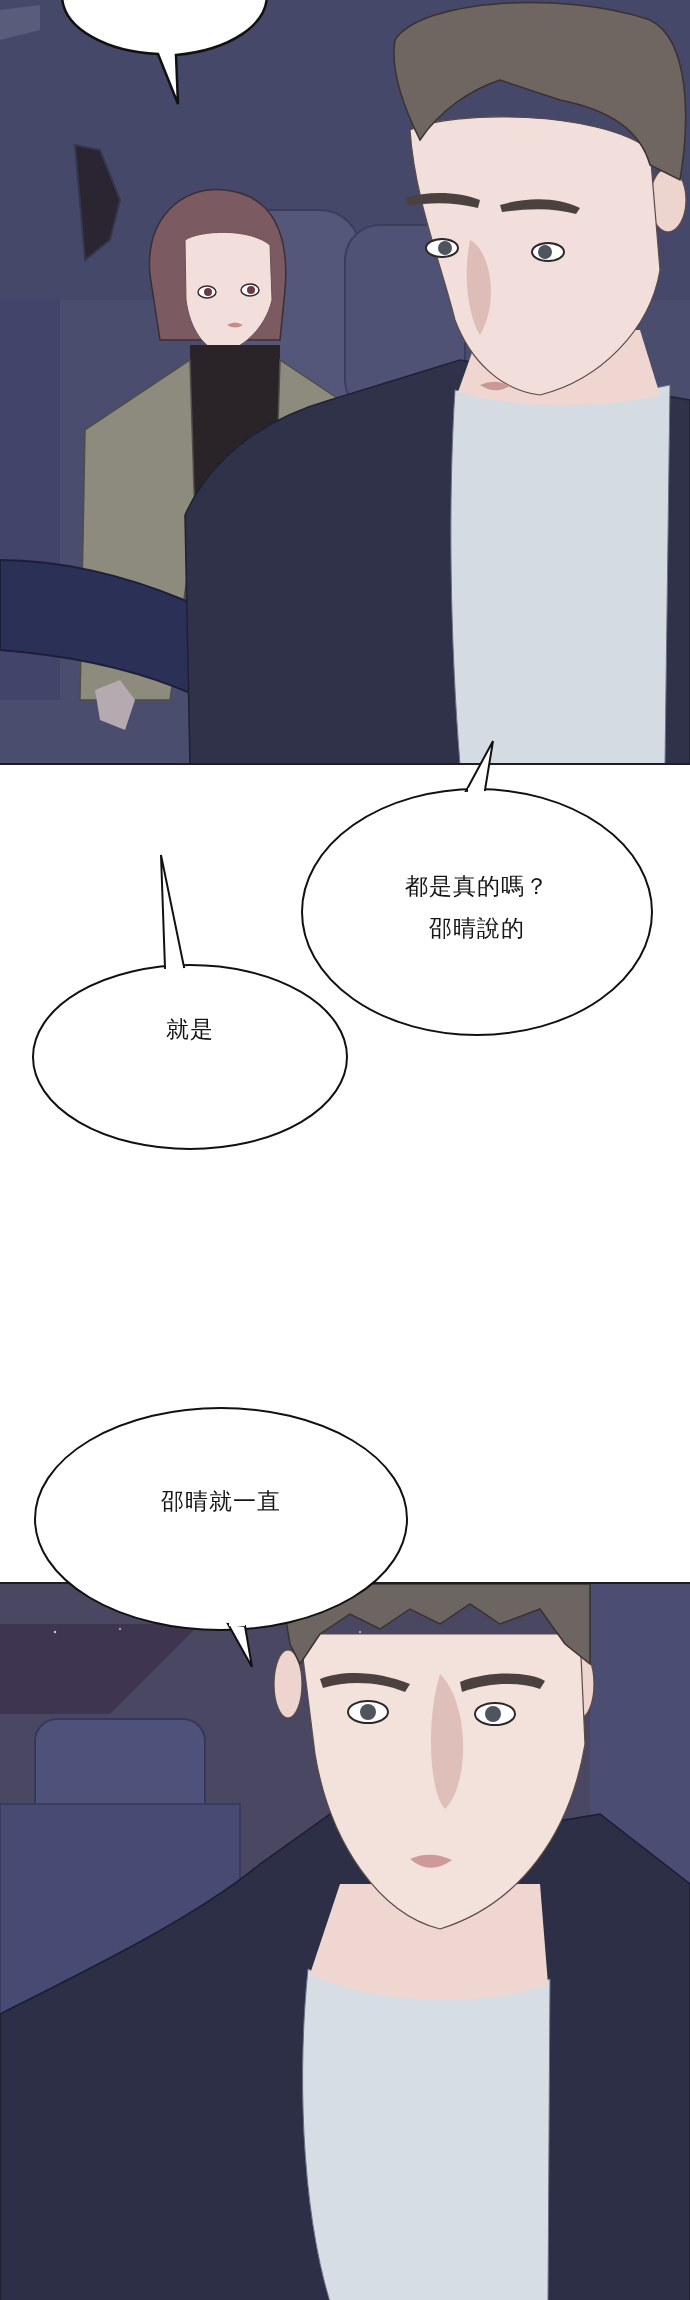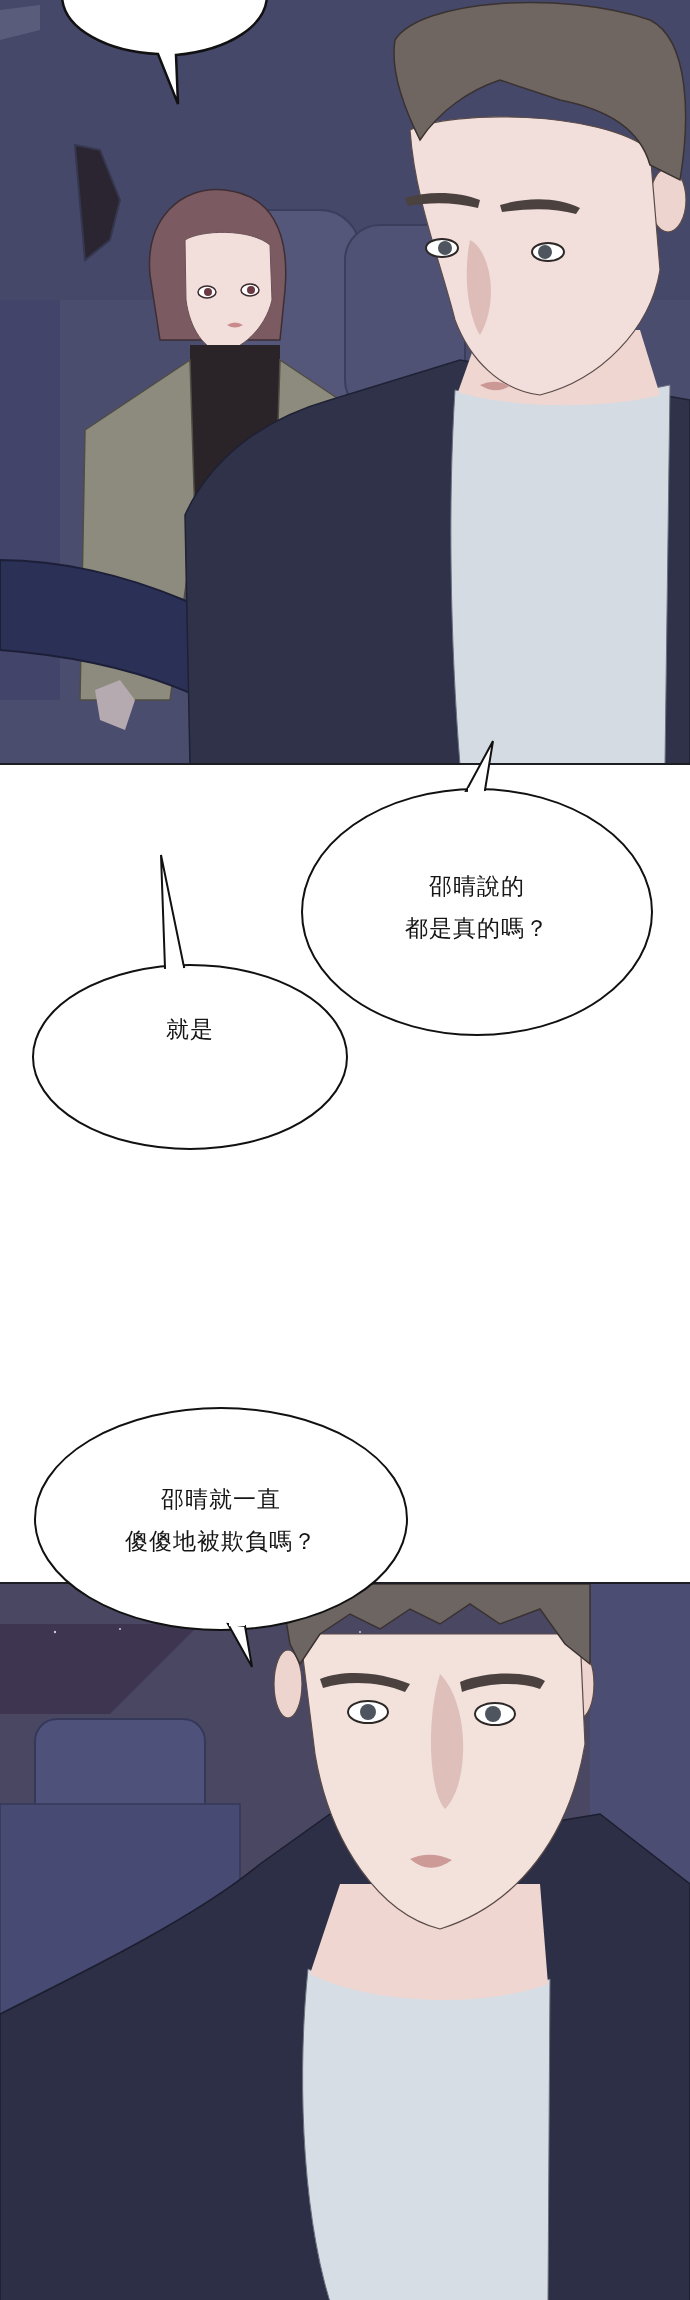--- a/index.html
+++ b/index.html
@@ -145,24 +145,23 @@
   </g>
 
   <g>
     <ellipse cx="221" cy="1519" rx="186" ry="111" fill="#ffffff" stroke="#111111" stroke-width="2"></ellipse>
     <path d="M228,1624 L252,1667 L245,1626 Z" fill="#ffffff" stroke="#111111" stroke-width="2"></path>
     <rect x="229" y="1618" width="16" height="8" fill="#ffffff"></rect>
   </g>
 </svg>
 
 <div class="bubble-text" style="left:352px; top:865px; width:250px;">
+  <span>都是真的嗎？</span>
   <span>邵晴說的</span>
-  <span>都是真的嗎？</span>
 </div>
 
 <div class="bubble-text" style="left:60px; top:1008px; width:260px;">
   <span>就是</span>
 </div>
 
-<div class="bubble-text" style="left:76px; top:1480px; width:290px;font-family:Liberation Mono, monospace;">
+<div class="bubble-text" style="left:76px; top:1480px; width:290px;">
   <span>邵晴就一直</span>
-  <span>傻傻地被欺負嗎？</span>
 </div>
 
 </body></html>

